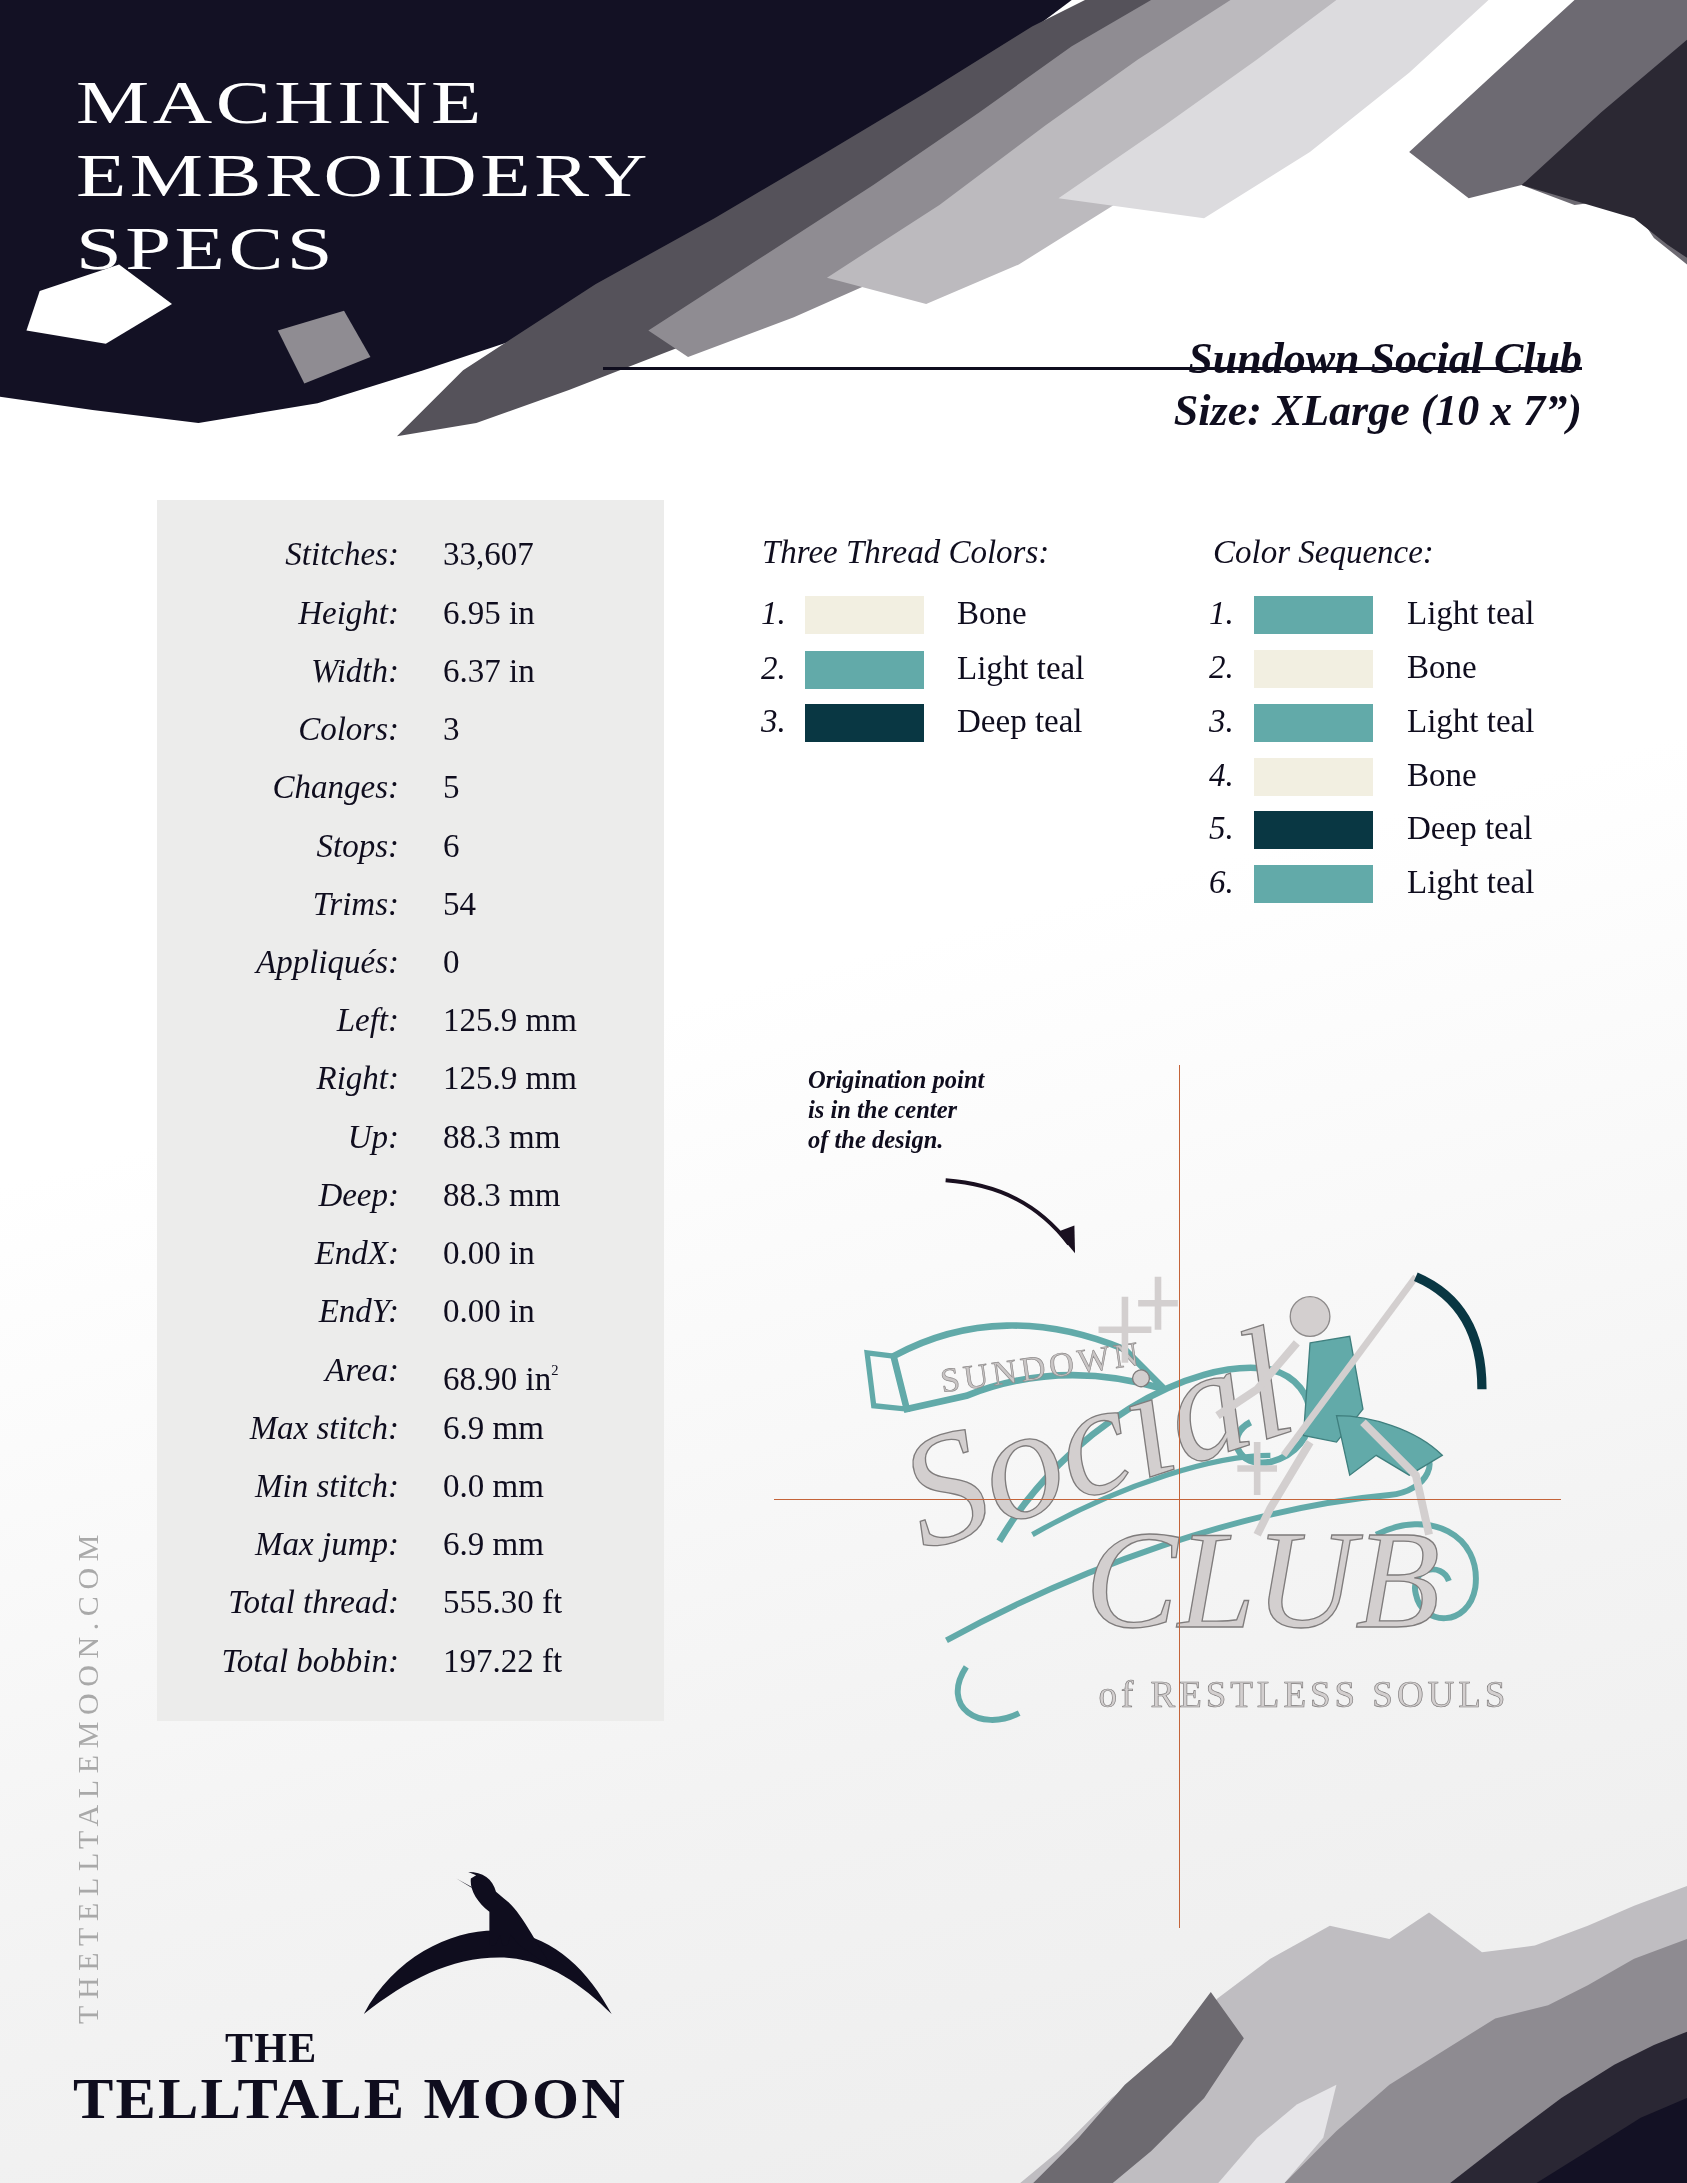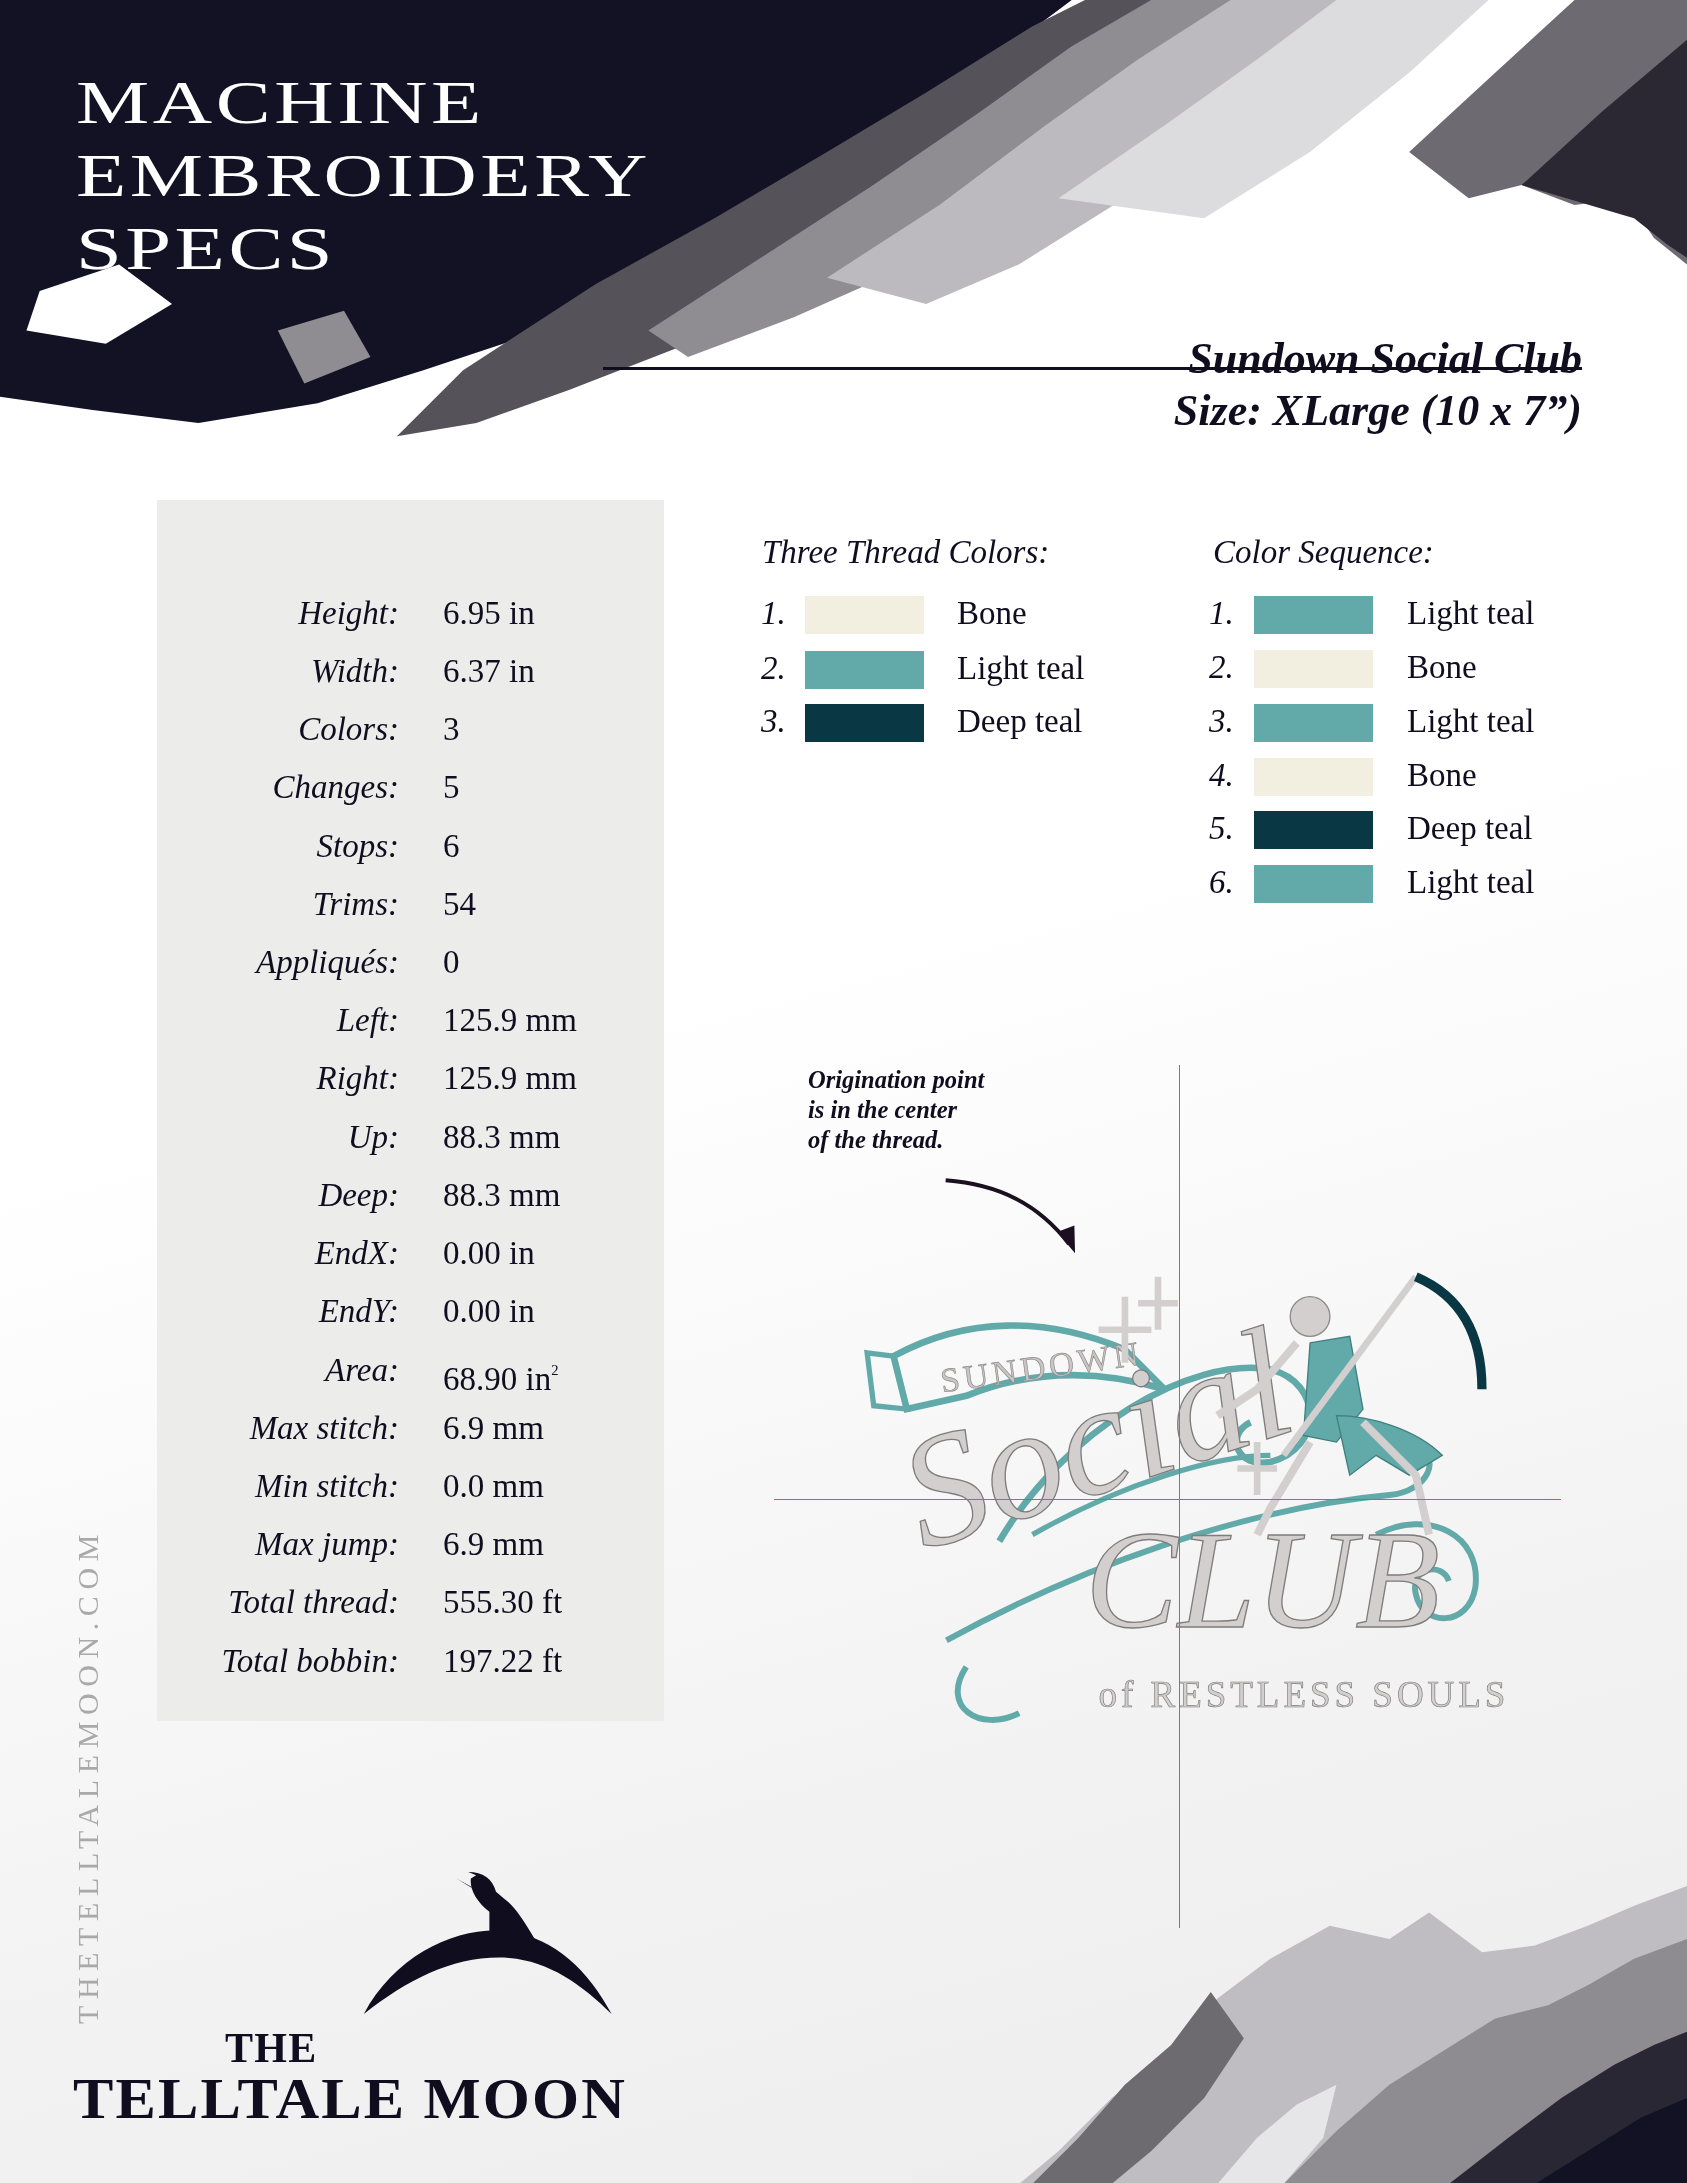--- a/index.html
+++ b/index.html
@@ -133,20 +133,24 @@
   <div>MACHINE</div>
   <div>EMBROIDERY</div>
   <div>SPECS</div>
 </div>
 
 <div class="design-name">Sundown Social Club</div>
 <div class="title-rule"></div>
 <div class="design-size">Size: XLarge (10 x 7”)</div>
 
 <div class="specs-panel">
+  <div class="spec-row" style="top:28.4px">
+    <span class="spec-label">Stitches:</span>
+    <span class="spec-value">33,607</span>
+  </div>
   <div class="spec-row" style="top:87px">
     <span class="spec-label">Height:</span>
     <span class="spec-value">6.95 in</span>
   </div>
   <div class="spec-row" style="top:145px">
     <span class="spec-label">Width:</span>
     <span class="spec-value">6.37 in</span>
   </div>
   <div class="spec-row" style="top:203px">
     <span class="spec-label">Colors:</span>
@@ -263,21 +267,21 @@
 </div>
 <div class="color-row" style="left:1209px; top:862px">
   <span class="color-num">6.</span>
   <span class="swatch" style="left:45px; background:#62aaa9"></span>
   <span class="color-name" style="left:198px">Light teal</span>
 </div>
 
 <div class="origin-note">
   <div>Origination point</div>
   <div>is in the center</div>
-  <div>of the thread.</div>
+  <div>of the design.</div>
 </div>
 <svg class="abs" style="left:939px; top:1171px" width="146" height="93" viewBox="0 0 220 140">
   <path d="M10,14 C90,20 150,50 196,110" stroke="#1a1020" stroke-width="6" fill="none"></path>
   <path d="M178,92 L205,124 L204,82 Z" fill="#1a1020"></path>
 </svg>
 
 <svg class="abs" style="left:847px; top:1257px" width="741" height="476" viewBox="0 0 1120 720">
 
   <path d="M70,150 C180,90 300,90 420,140 L480,200 C380,170 280,170 180,210 L90,230 Z" fill="none" stroke="#62aaa9" stroke-width="10"></path>
   <path d="M30,145 L70,150 L90,230 L40,225 Z" fill="none" stroke="#62aaa9" stroke-width="8"></path>

